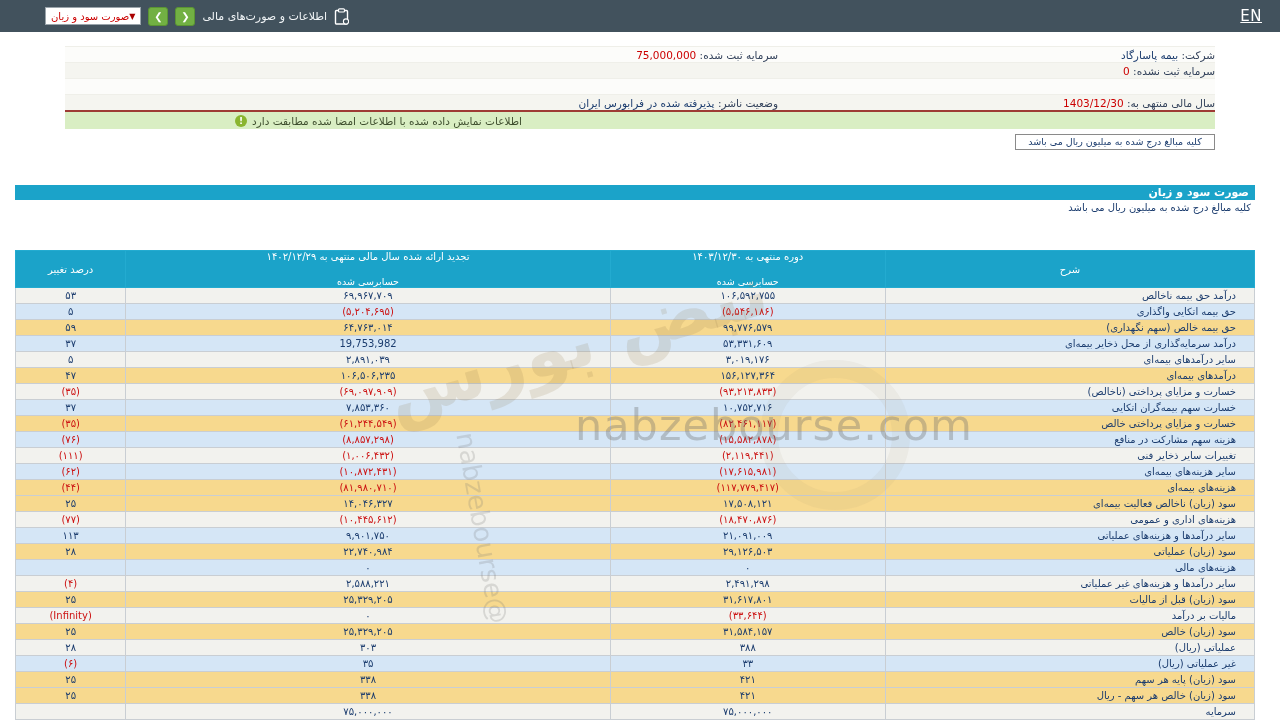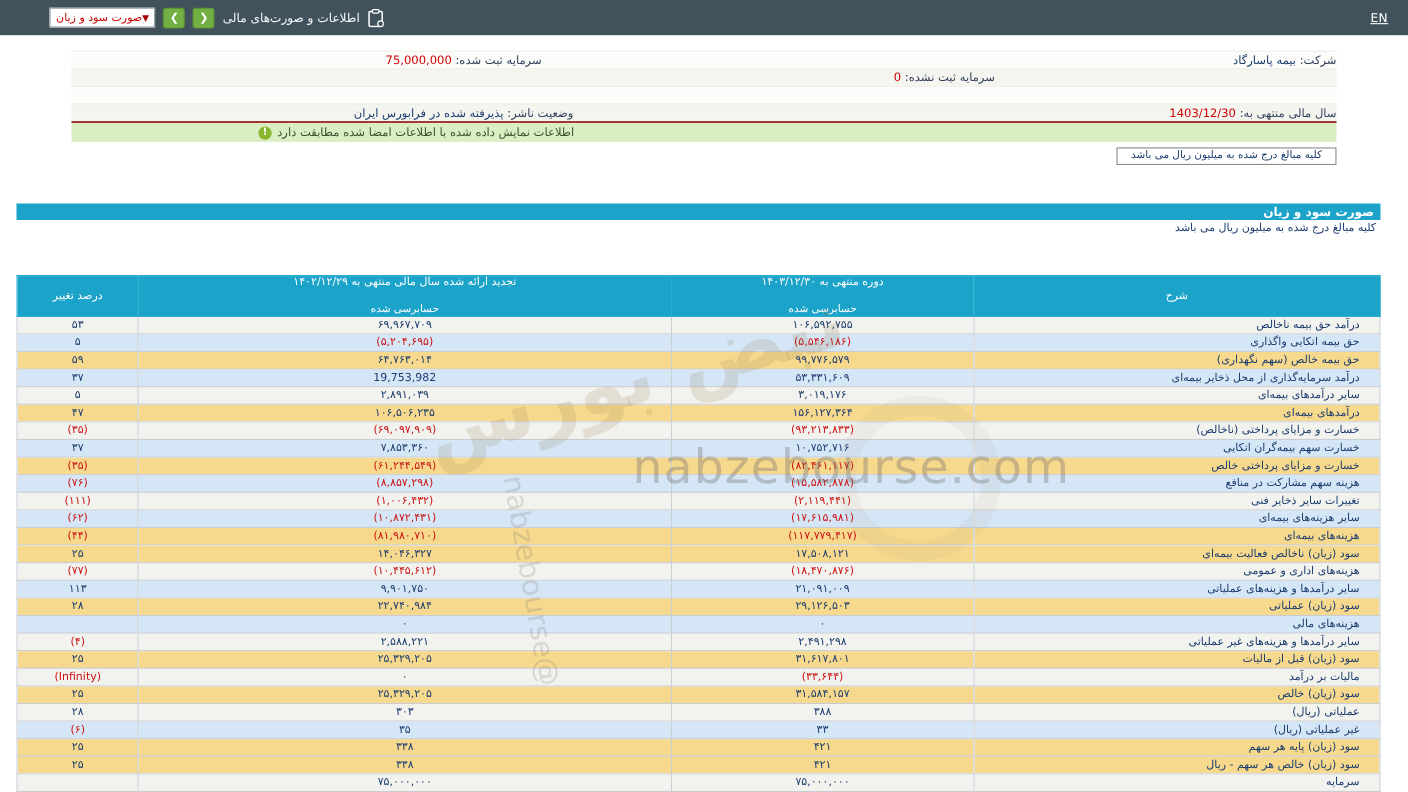--- a/index.html
+++ b/index.html
@@ -1,39 +1,39 @@
 <!DOCTYPE html>
 <html lang="fa" dir="rtl"><head>
 <meta charset="utf-8">
 <style>
   * { box-sizing: border-box; margin: 0; padding: 0; }
   html,body { width:1280px; height:720px; overflow:hidden; background:#fff;
     font-family:"DejaVu Sans", sans-serif; }
   
   .topbar { height:32px; background:#42525d; display:flex; flex-direction:row-reverse;
     align-items:center; justify-content:space-between; padding:0 18px 0 45px; }
-  .en-link { color:#fff; font-size:11px; text-decoration:underline; letter-spacing:.5px; }
+  .en-link { color:#fff; font-size:15px; text-decoration:underline; letter-spacing:.5px; }
   .topbar-cluster { display:flex; align-items:center; gap:7px; }
   .tb-label { color:#f2f6f8; font-size:11px; }
   .nav-btn { width:20px; height:19px; background:#72b043; border:1px solid #5a9433;
     border-radius:3px; color:#fff; font-size:10px; line-height:17px; text-align:center;
     cursor:pointer; font-weight:bold; }
   .fake-select { background:#fff; border:1px solid #9aa4ab; height:18px; min-width:92px;
     display:flex; flex-direction:row-reverse; align-items:center; justify-content:space-between;
     padding:0 5px; cursor:pointer; }
   .fake-select .val { color:#c00; font-size:10px; }
   .fake-select .caret { color:#a00; font-size:8px; }
   .clip-icon { width:15px; height:17px; position:relative; }
   
   .info { margin:14px 65px 0 65px; border-bottom:2px solid #9e3b34; }
   .info-row { display:flex; height:16px; align-items:center; font-size:10.5px;
     border-top:1px solid #efefe9; background:#fcfcfa; }
   .info-row:nth-child(even){ background:#f5f5f0; }
   .info-cell-r { width:38%; text-align:right; color:#33425b; white-space:nowrap; }
-  .info-cell-l { width:62%; text-align:center; color:#33425b; white-space:nowrap; }
+  .info-cell-l { width:62%; text-align:right; color:#33425b; white-space:nowrap; }
   .red { color:#c00; }
   .navy { color:#1b3c6e; }
   
   .alert { margin:0 65px; height:17px; background:#d9eec3; display:flex; align-items:center;
     justify-content:flex-end; padding-left:170px; gap:5px; font-size:10.5px; color:#3e4e2e; }
   .alert-icon { width:12px; height:12px; border-radius:50%; background:#8ab52f; color:#fff;
     font-size:9px; font-weight:bold; text-align:center; line-height:12px; flex:0 0 auto; }
   
   .unit-box { margin:5px 65px 0 auto; margin-right:auto; margin-left:1015px;
     width:200px; height:16px; border:1px solid #8a8a8a; background:#fff; font-size:9.5px;

